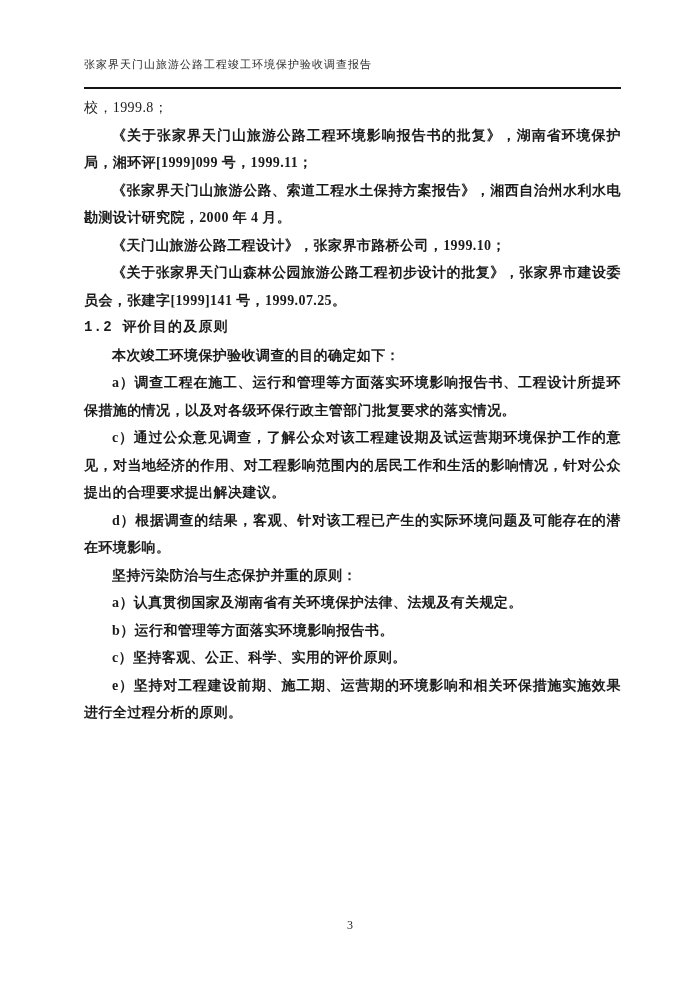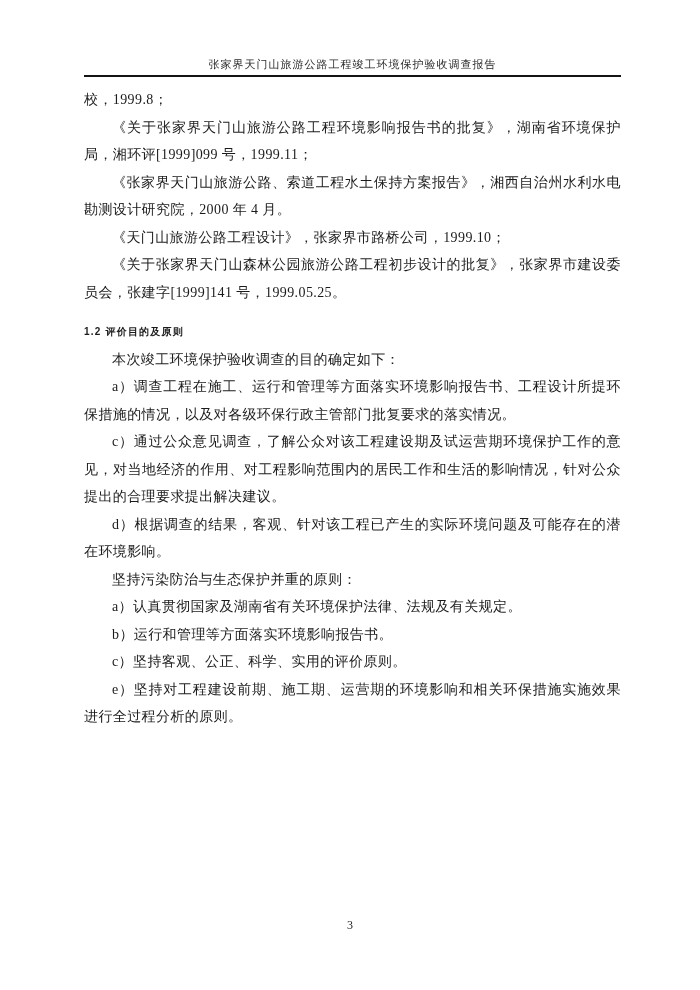--- a/index.html
+++ b/index.html
@@ -18,53 +18,53 @@
     width: 700px;
     height: 990px;
     background: #ffffff;
     overflow: hidden;
   }
   .running-header {
     position: absolute;
     left: 84px;
     top: 57px;
     width: 537px;
-    text-align: center;
+    text-align: left;
     font-size: 11px;
     letter-spacing: 1px;
     color: #2a2a2a;
-    padding-bottom: 4px;
+    padding-bottom: 16px;
     border-bottom: 2px solid #141414;
     line-height: 14px;
   }
   .doc-body {
     position: absolute;
     left: 84px;
-    top: 86px;
+    top: 94px;
     width: 537px;
   }
   .doc-body p {
     margin: 0;
     font-size: 14px;
     line-height: 27.5px;
     letter-spacing: 0.4px;
     text-align: justify;
     color: #1b1b1b;
   }
   .doc-body p.indent {
     text-indent: 2em;
+    font-weight: bold;
   }
   .doc-body p.heading {
-    font-family: Liberation Sans, sans-serif;
+    font-family: Liberation Mono, monospace;
     font-weight: bold;
-    font-size: 10px;
+    font-size: 14px;
     letter-spacing: 1.2px;
     text-align: left;
     text-indent: 0;
-    margin-top: 12px;
   }
   .page-footer {
     position: absolute;
     left: 0;
     top: 918px;
     width: 700px;
     text-align: center;
     font-size: 12px;
     color: #222222;
   }
@@ -76,21 +76,21 @@
 
   <div class="running-header">
     <span>张家界天门山旅游公路工程竣工环境保护验收调查报告</span>
   </div>
 
   <div class="doc-body">
       <p class="">校，1999.8；</p>
       <p class="indent">《关于张家界天门山旅游公路工程环境影响报告书的批复》，湖南省环境保护局，湘环评[1999]099 号，1999.11；</p>
       <p class="indent">《张家界天门山旅游公路、索道工程水土保持方案报告》，湘西自治州水利水电勘测设计研究院，2000 年 4 月。</p>
       <p class="indent">《天门山旅游公路工程设计》，张家界市路桥公司，1999.10；</p>
-      <p class="indent">《关于张家界天门山森林公园旅游公路工程初步设计的批复》，张家界市建设委员会，张建字[1999]141 号，1999.05.25。</p>
+      <p class="indent">《关于张家界天门山森林公园旅游公路工程初步设计的批复》，张家界市建设委员会，张建字[1999]141 号，1999.07.25。</p>
       <p class="heading">1.2 评价目的及原则</p>
       <p class="indent">本次竣工环境保护验收调查的目的确定如下：</p>
       <p class="indent">a）调查工程在施工、运行和管理等方面落实环境影响报告书、工程设计所提环保措施的情况，以及对各级环保行政主管部门批复要求的落实情况。</p>
       <p class="indent">c）通过公众意见调查，了解公众对该工程建设期及试运营期环境保护工作的意见，对当地经济的作用、对工程影响范围内的居民工作和生活的影响情况，针对公众提出的合理要求提出解决建议。</p>
       <p class="indent">d）根据调查的结果，客观、针对该工程已产生的实际环境问题及可能存在的潜在环境影响。</p>
       <p class="indent">坚持污染防治与生态保护并重的原则：</p>
       <p class="indent">a）认真贯彻国家及湖南省有关环境保护法律、法规及有关规定。</p>
       <p class="indent">b）运行和管理等方面落实环境影响报告书。</p>
       <p class="indent">c）坚持客观、公正、科学、实用的评价原则。</p>
       <p class="indent">e）坚持对工程建设前期、施工期、运营期的环境影响和相关环保措施实施效果进行全过程分析的原则。</p>

